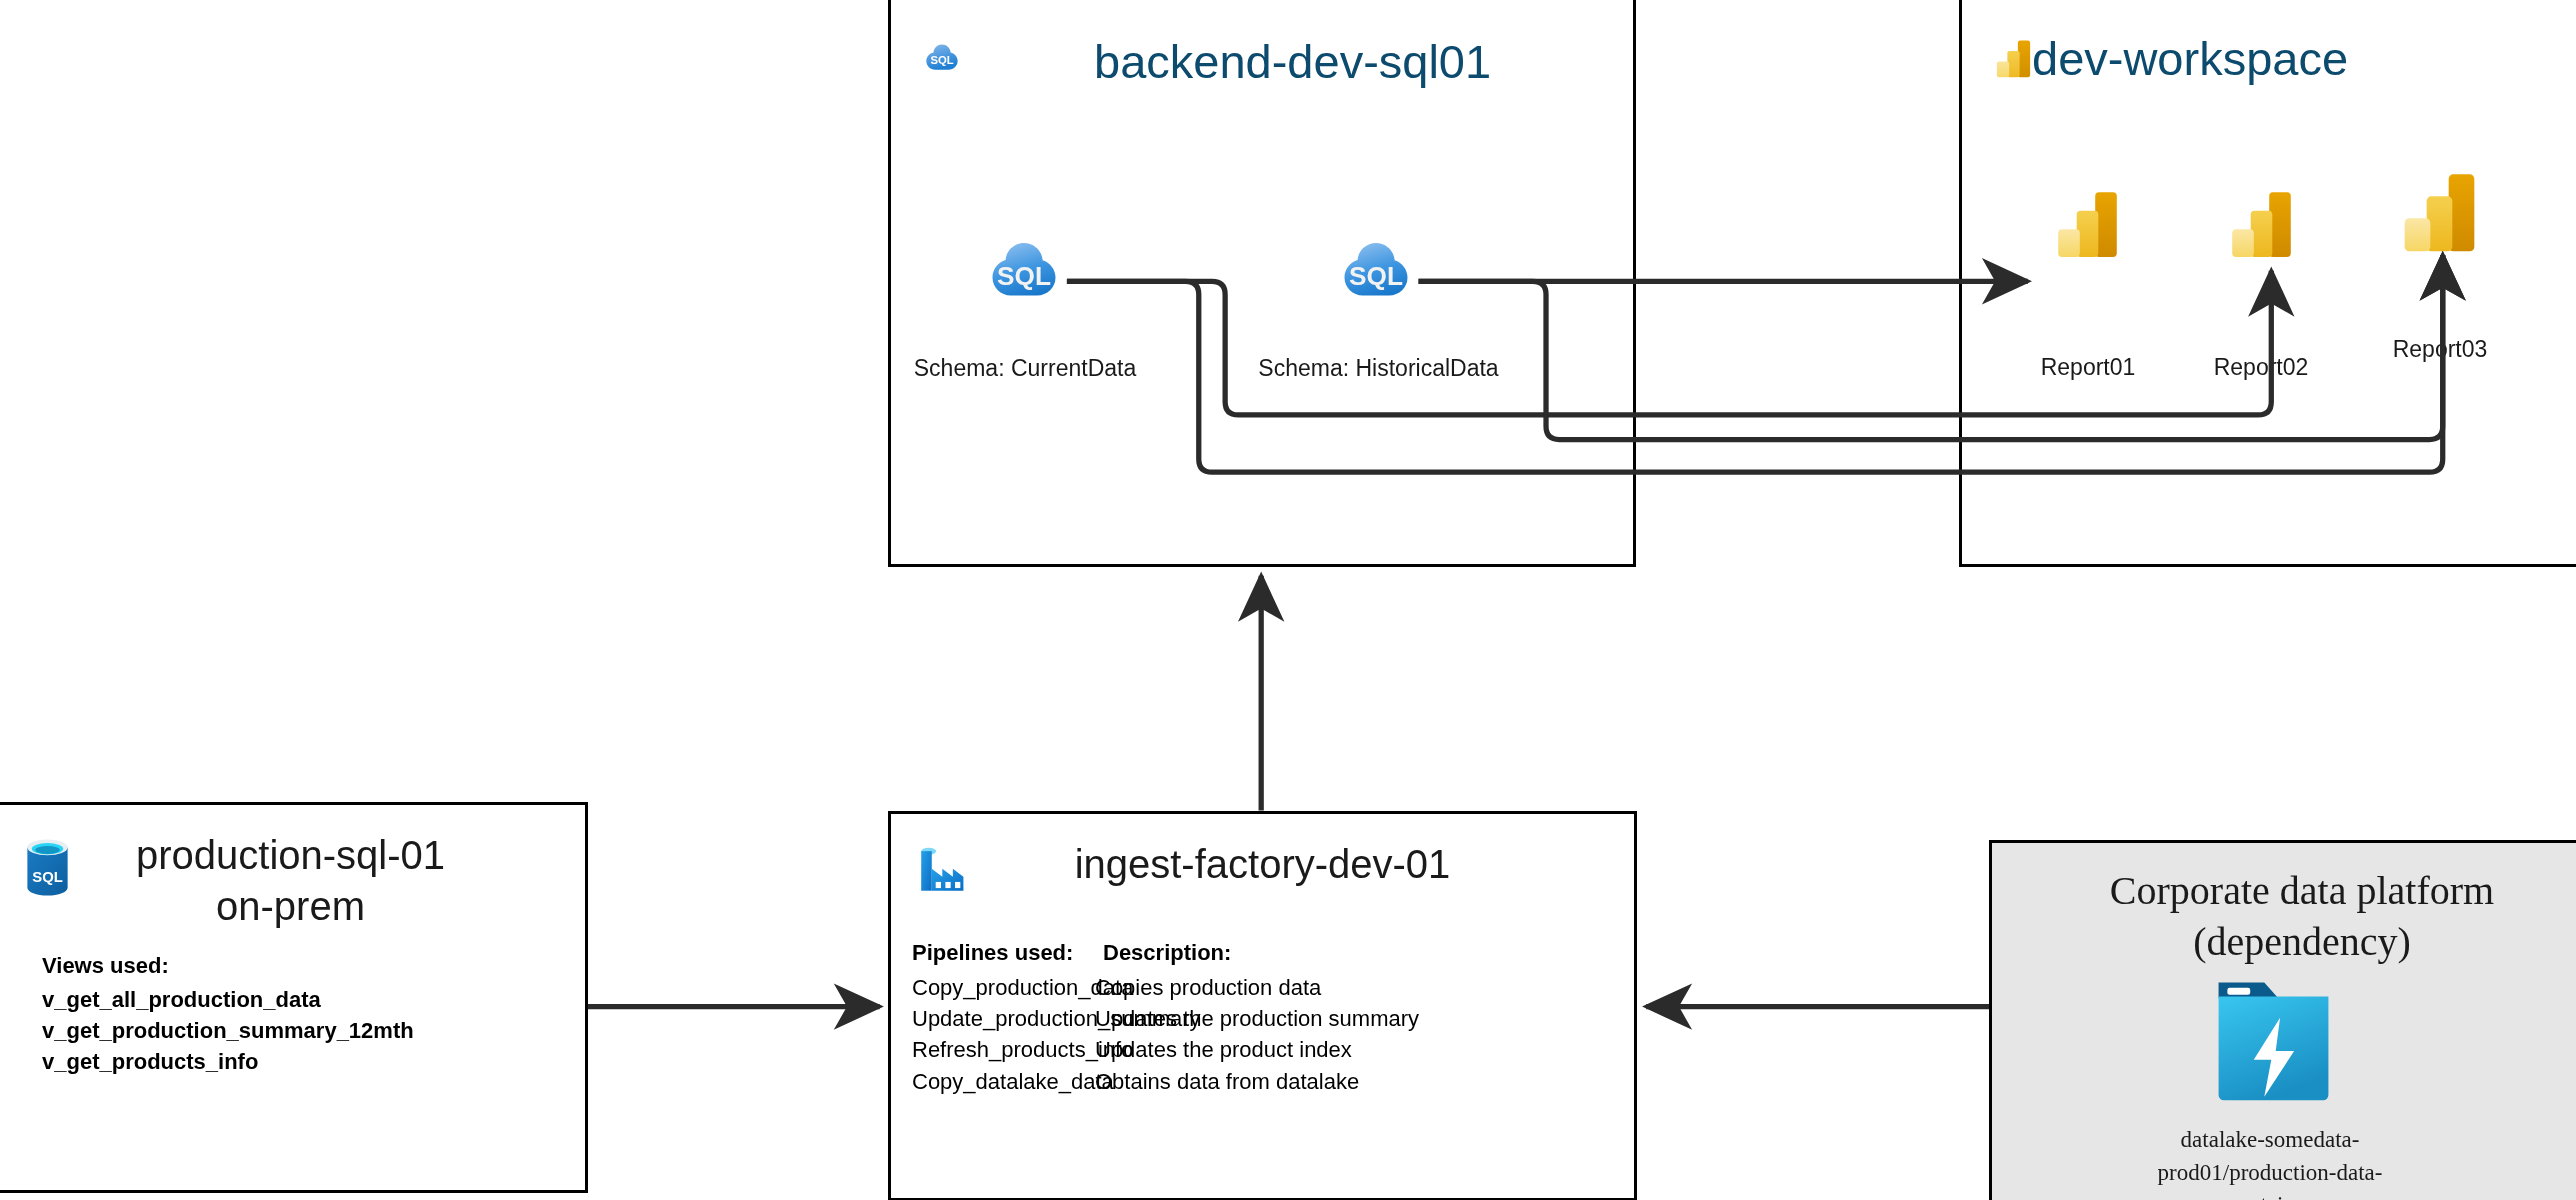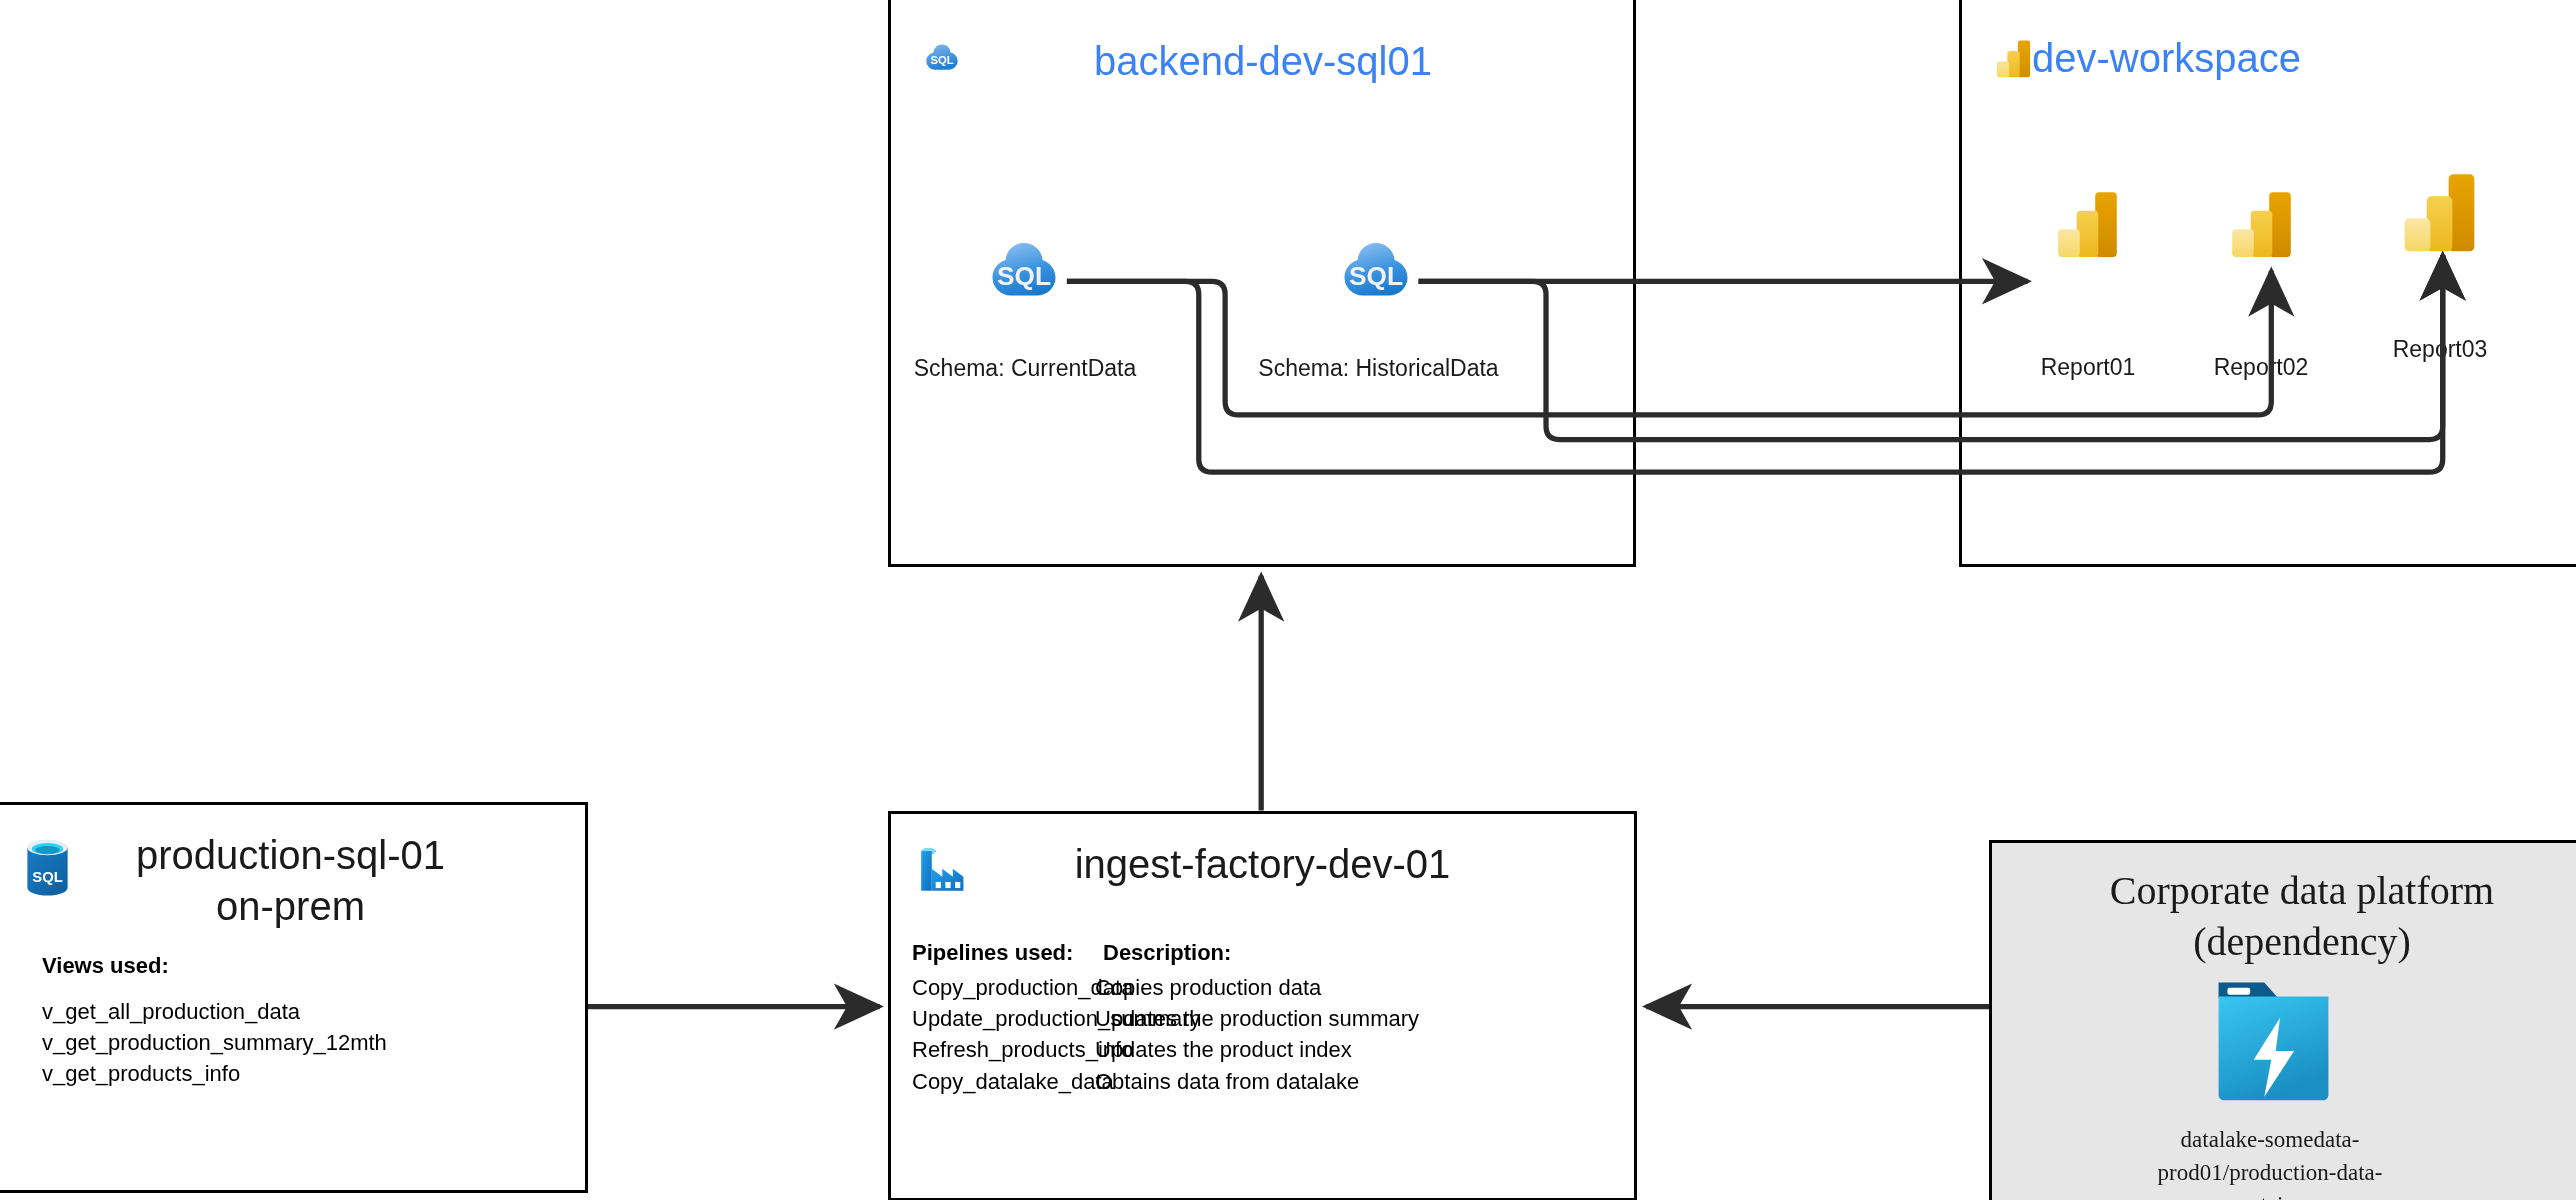--- a/index.html
+++ b/index.html
@@ -19,22 +19,22 @@
   .box.filled { background: #e6e6e6; }
 
   .box-header {
     position: absolute;
     display: flex;
     align-items: center;
     white-space: nowrap;
   }
 
   .container-title {
-    font-size: 40px;
-    color: #3b82f6;
+    font-size: 47px;
+    color: #0c4a6e;
     font-weight: 400;
   }
 
   .node-caption {
     position: absolute;
     font-size: 23px;
     color: #1a1a1a;
     text-align: center;
     white-space: nowrap;
   }
@@ -242,21 +242,21 @@
           </linearGradient>
         </defs>
         <path d="M6 13h46v46c0 5-10.3 9-23 9S6 64 6 59z" fill="url(#dbb)"></path>
         <ellipse cx="29" cy="13" rx="23" ry="9" fill="#e8eef2"></ellipse>
         <ellipse cx="29" cy="14.5" rx="18" ry="6.5" fill="#2ad4f5"></ellipse>
         <ellipse cx="29" cy="16" rx="14" ry="4.6" fill="#1196c6"></ellipse>
         <text x="29" y="52" font-family="Liberation Sans, sans-serif" font-size="17" font-weight="bold" fill="#ffffff" text-anchor="middle">SQL</text>
       </svg>
     </div>
     <div class="detail-head" style="left:46px; top:148px;">Views used:</div>
-    <div class="detail-list" style="left:46px; top:191px;">
+    <div class="detail-list" style="left:46px; top:179px;font-weight:bold;">
       <div>v_get_all_production_data</div>
       <div>v_get_production_summary_12mth</div>
       <div>v_get_products_info</div>
     </div>
   </div>
 
   <div class="box" style="left:888px; top:811px; width:749px; height:390px;">
     <div class="center-title" style="top:24.6px;">ingest-factory-dev-01</div>
     <div class="ico" style="left:28px; top:29px; width:51px; height:55px;">
       <svg width="51" height="55" viewBox="0 0 58 62">

